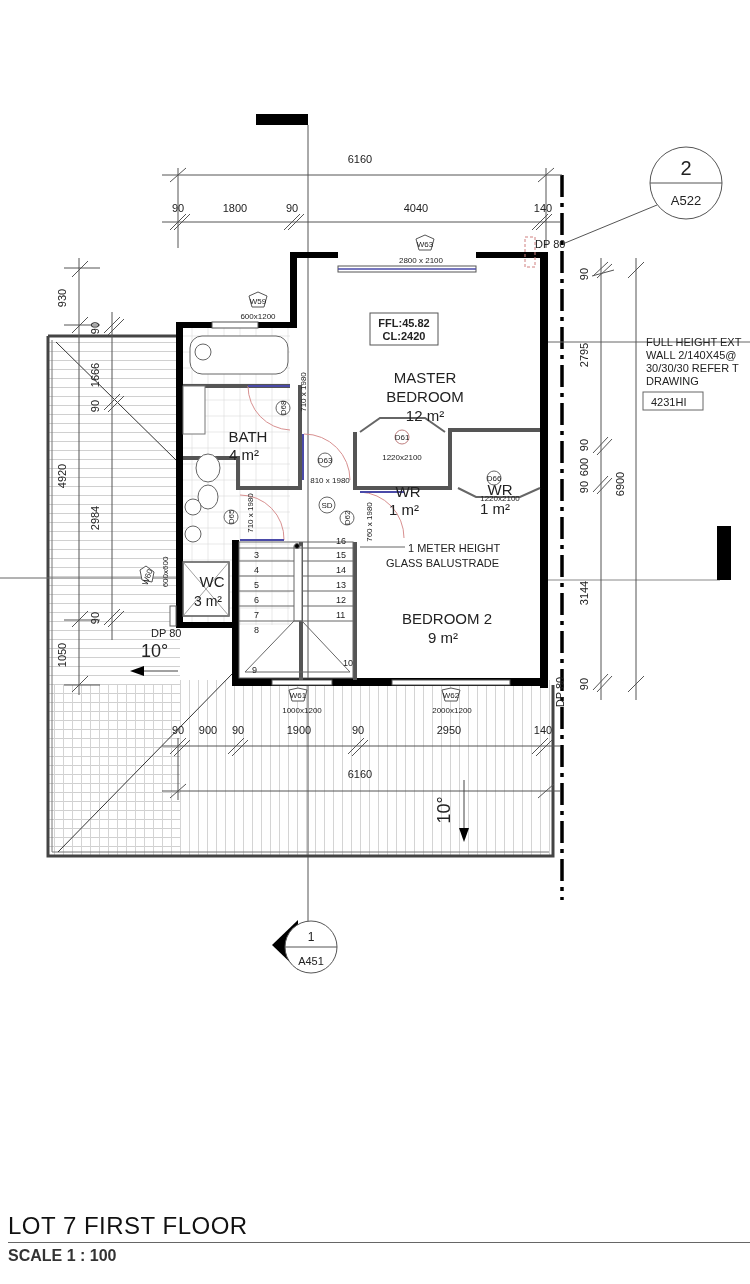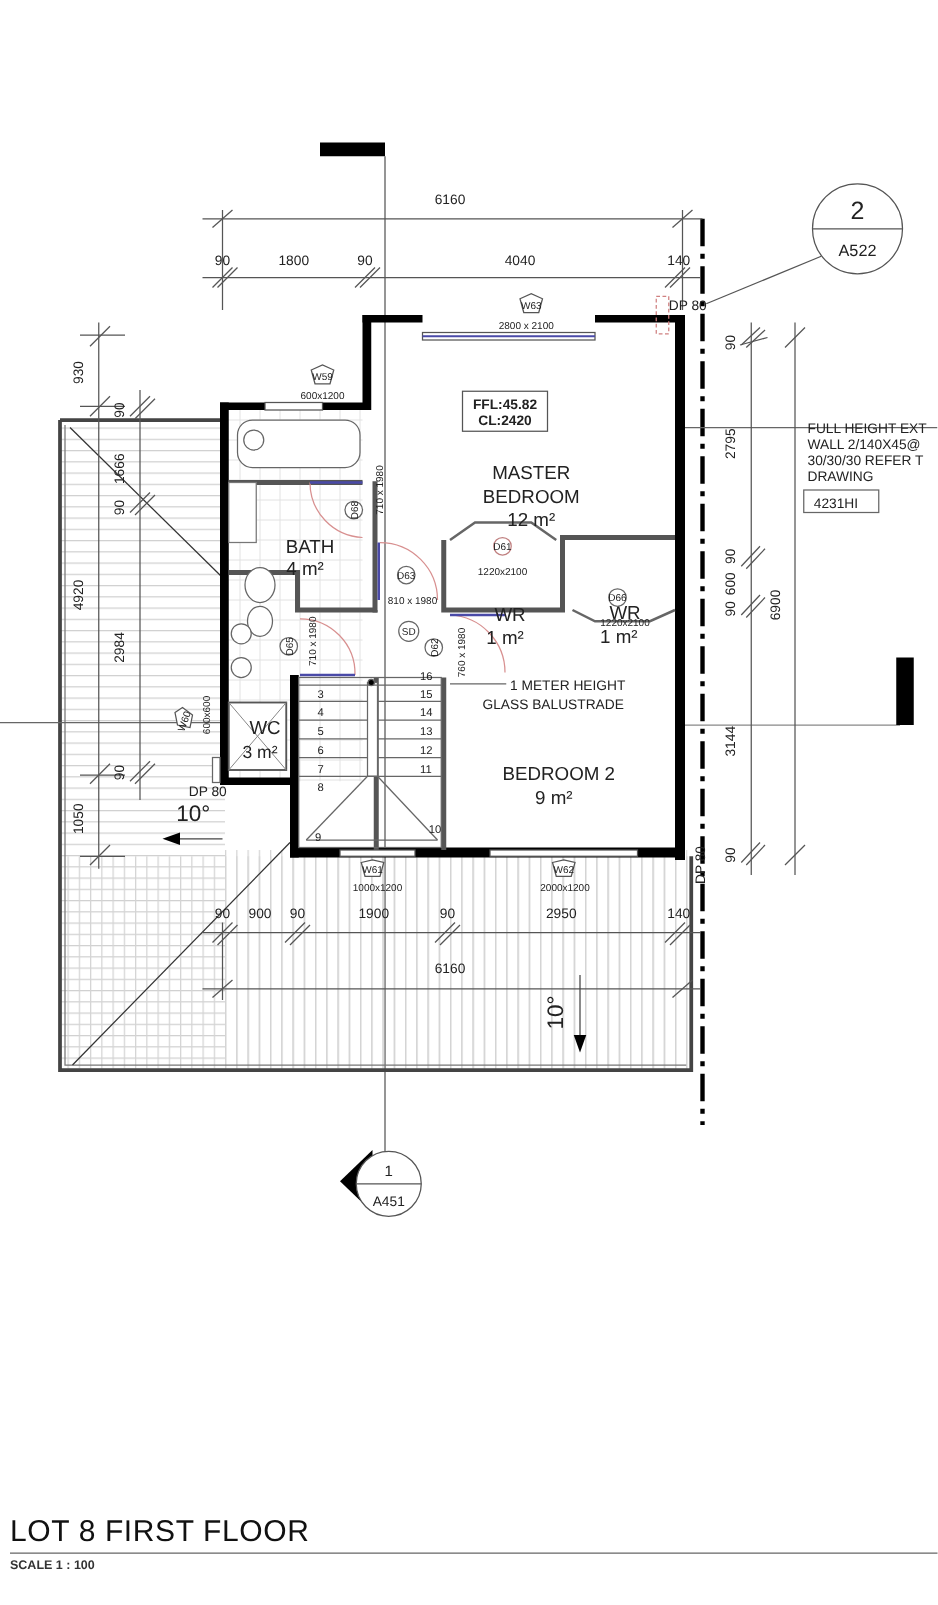--- a/index.html
+++ b/index.html
@@ -4,21 +4,21 @@
 <style>
   html, body { margin:0; padding:0; background:#ffffff; }
   body { width:750px; height:1284px; position:relative; overflow:hidden; font-family:"Liberation Sans", sans-serif; color:#222; }
   svg { position:absolute; left:0; top:0; }
   .t { font-family:"Liberation Sans", sans-serif; fill:#222; }
   .dim { font-size:11px; }
   .small { font-size:8px; }
   .room { font-size:15px; }
   .title-block { position:absolute; left:8px; top:1212px; width:742px; }
   .title-text { font-size:24px; color:#111; letter-spacing:0.5px; border-bottom:1px solid #666; padding-bottom:2px; }
-  .scale-text { font-size:10px; color:#333; margin-top:4px; font-weight:bold; }
+  .scale-text { font-size:16px; color:#333; margin-top:4px; font-weight:bold; }
 </style>
 </head>
 <body>
 
 <svg width="750" height="1284" viewBox="0 0 750 1284">
   <defs>
     <pattern id="hlines" width="8" height="9" patternUnits="userSpaceOnUse">
       <line x1="0" y1="0.5" x2="8" y2="0.5" stroke="#d0d0d0" stroke-width="1"></line>
     </pattern>
     <pattern id="vlines" width="9" height="8" patternUnits="userSpaceOnUse">
@@ -330,15 +330,15 @@
   <g>
     <polygon points="272,945 298,920 298,970" fill="#000"></polygon>
     <circle cx="311" cy="947" r="26" fill="#fff" stroke="#555" stroke-width="1"></circle>
     <line x1="285" y1="947" x2="337" y2="947" stroke="#555" stroke-width="1"></line>
   </g>
   <text class="t" x="311" y="941" text-anchor="middle" font-size="12">1</text>
   <text class="t" x="311" y="965" text-anchor="middle" font-size="11">A451</text>
 </svg>
 
 <div class="title-block">
-  <div class="title-text">LOT 8 FIRST FLOOR</div>
+  <div class="title-text">LOT 7 FIRST FLOOR</div>
   <div class="scale-text">SCALE  1 : 100</div>
 </div>
 
 </body></html>

